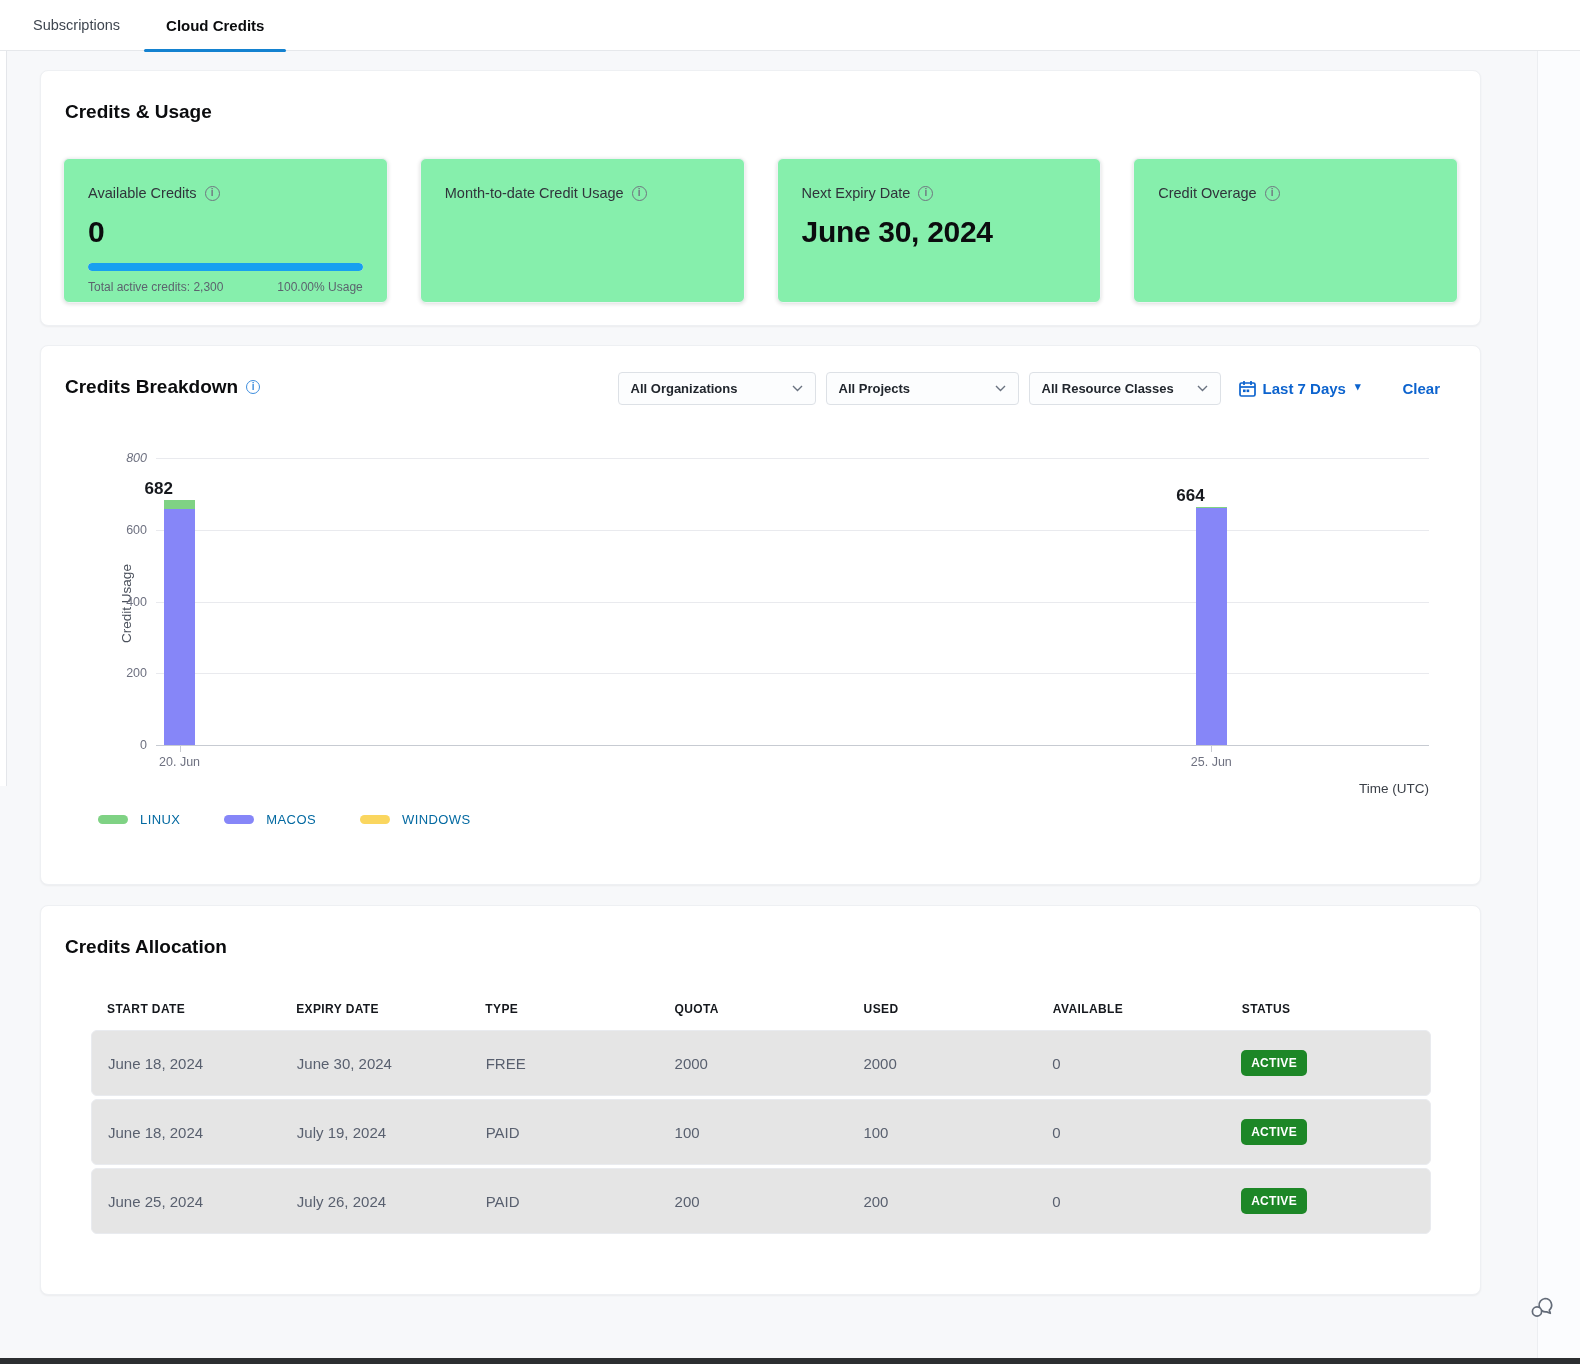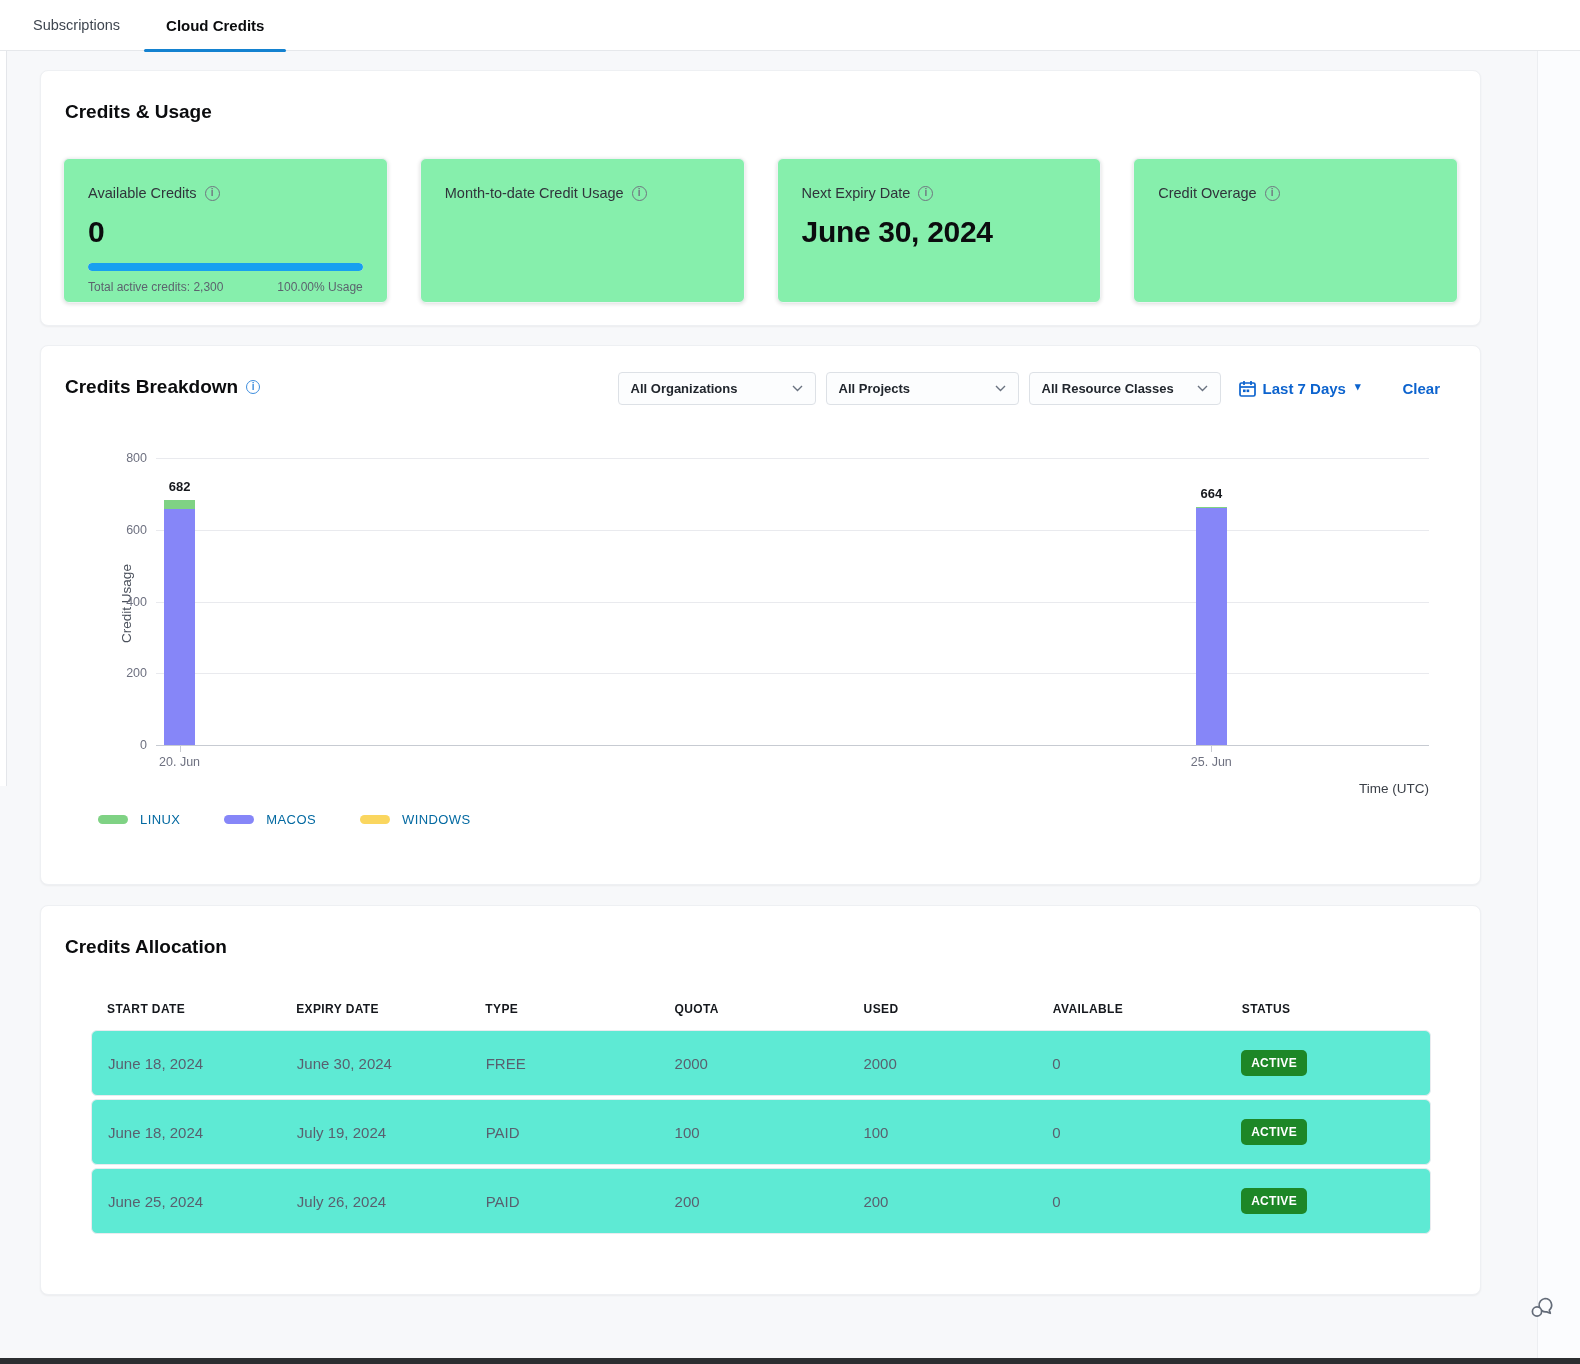--- a/index.html
+++ b/index.html
@@ -80,37 +80,37 @@
   .chart-wrap { position:absolute; top:100px; left:0; right:0; height:400px; }
   .chart-plot { position:absolute; left:115px; right:51px; top:12px; height:287px; }
   .gridline { position:absolute; left:0; right:0; height:1px; background:#e9eaee; }
   .gridline.zero { background:#c7cbd2; }
   .ylabel { position:absolute; left:46px; top:150px; transform:rotate(-90deg);
     transform-origin:center; font-size:13.5px; color:#4b515c; white-space:nowrap; }
   .ytick-label { position:absolute; right:calc(100% + 9px); transform:translateY(-7px);
     font-size:12.5px; color:#6e7180; white-space:nowrap; }
   .bar { position:absolute; bottom:0; width:31px; display:flex; flex-direction:column; }
   .bar-seg { width:100%; }
-  .bar-total { position:absolute; width:70px; text-align:center; font-size:13px;
+  .bar-total { position:absolute; width:70px; text-align:left; font-size:17px;
     font-weight:700; color:#16181d; }
   .xtick { position:absolute; top:calc(100% + 1px); width:1px; height:6px; background:#c9ccd2; }
   .xtick-label { position:absolute; top:calc(100% + 10px); width:80px; text-align:center;
     font-size:12.5px; color:#6e7180; }
   .xaxis-title { position:absolute; right:51px; top:335px; font-size:13.5px; color:#3a3f47; }
   .legend { position:absolute; left:57px; top:366px; display:flex; align-items:center; gap:44px; }
   .legend-item { display:flex; align-items:center; gap:12px; cursor:pointer; }
   .legend-swatch { width:30px; height:9px; border-radius:5px; }
   .legend-label { font-size:13px; color:#0369a1; letter-spacing:0.4px; }
   
   .table-wrap { position:absolute; top:96px; left:50px; width:1340px; }
   .t-header { display:grid; grid-template-columns:repeat(7,1fr); padding:0 0 0 16px;
     margin-bottom:14px; }
   .t-header div { font-size:12px; font-weight:700; color:#15181d; letter-spacing:0.4px; }
   .t-row { display:grid; grid-template-columns:repeat(7,1fr); align-items:center;
-    padding-left:16px; height:66px; background:#5eead4; border:1px solid #e9ebef;
+    padding-left:16px; height:66px; background:#e5e5e5; border:1px solid #e9ebef;
     border-radius:6px; margin-bottom:3px; }
   .t-cell { font-size:15px; color:#59606f; }
   .badge { display:inline-block; background:#1d8727; color:#fff; font-size:12px;
     font-weight:700; letter-spacing:0.3px; padding:6px 10px; border-radius:5px; }
   
   .chat-btn { position:absolute; left:1528px; top:1293px; width:28px; height:28px; cursor:pointer; }
 </style>
 </head>
 <body>
 
@@ -216,21 +216,21 @@
     <div class="chart-plot" id="chart-plot">
         <div class="gridline zero" style="top: 287px;"></div>
         <div class="ytick-label" style="top: 287px;">0</div>
         <div class="gridline" style="top: 215.25px;"></div>
         <div class="ytick-label" style="top: 215.25px;">200</div>
         <div class="gridline" style="top: 143.5px;"></div>
         <div class="ytick-label" style="top: 143.5px;">400</div>
         <div class="gridline" style="top: 71.75px;"></div>
         <div class="ytick-label" style="top: 71.75px;">600</div>
         <div class="gridline" style="top: 0px;"></div>
-        <div class="ytick-label" style="top: 0px;">800</div>
+        <div class="ytick-label" style="top: 0px; font-style: italic;">800</div>
         <div class="bar" style="left: calc(1.85% - 15.5px); height: 244.667px;">
           <div class="bar-seg" style="height: 8.96875px; background: rgb(127, 210, 132);"></div>
           <div class="bar-seg" style="height: 0px; background: rgb(250, 214, 95);"></div>
           <div class="bar-seg" style="height: 235.699px; background: rgb(134, 134, 248);"></div>
         </div>
         <div class="bar-total" style="left: calc(1.85% - 35px); top: 21.3325px;">682</div>
         <div class="xtick" style="left: 1.85%;"></div>
         <div class="xtick-label" style="left: calc(1.85% - 40px);">20. Jun</div>
         <div class="bar" style="left: calc(82.9% - 15.5px); height: 238.21px;">
           <div class="bar-seg" style="height: 1.435px; background: rgb(127, 210, 132);"></div>

